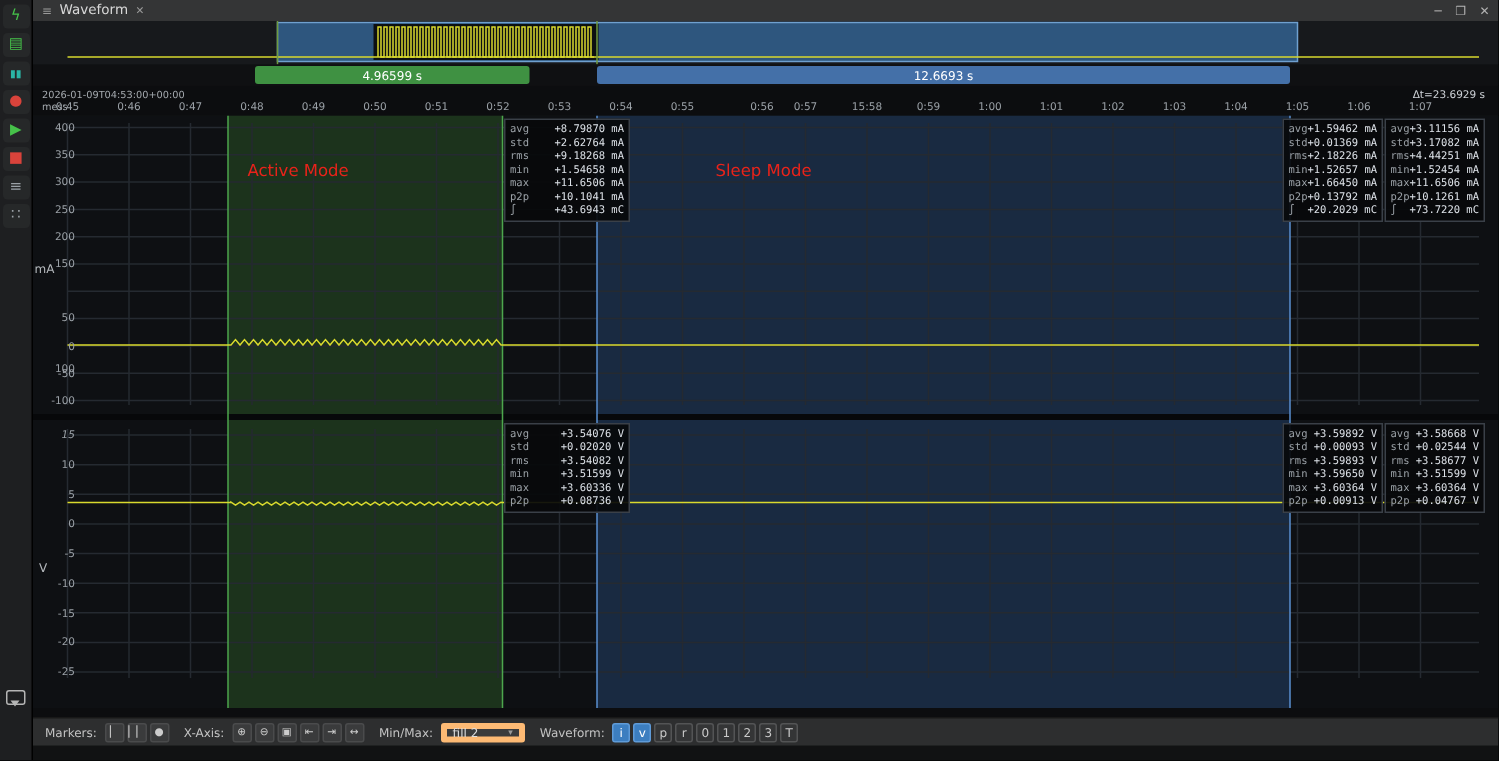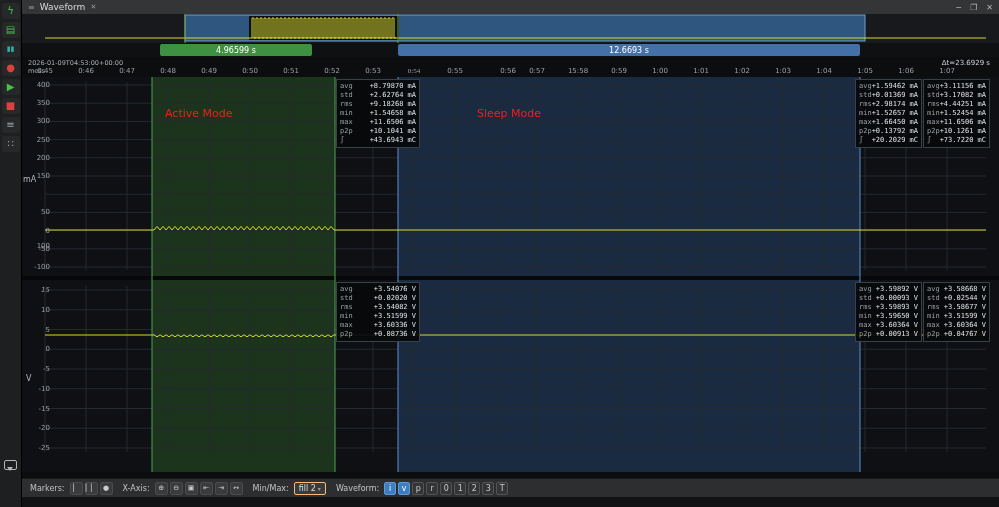--- a/index.html
+++ b/index.html
@@ -12,21 +12,21 @@
   .bubble::after{content:'';position:absolute;left:2px;bottom:-5px;border:3px solid transparent;border-top:4px solid #b5b5b5}
   
   .main{position:absolute;left:22px;top:0;width:977px;height:100%}
   .titlebar{position:absolute;top:0;left:0;width:100%;height:14px;background:#343536;display:flex;align-items:center;gap:5px;padding:0 6px;font-size:9px;color:#d8d8d8}
   .menu-glyph{color:#9a9a9a;font-size:8px}
   .tab-close{color:#9a9a9a;font-size:7px}
   .win-controls{margin-left:auto;display:flex;gap:9px;color:#b5b5b5;font-size:8px}
   .overview{position:absolute;top:14px;left:0;width:100%;height:29px;background:#17191c}
   .markerbar{position:absolute;top:43px;left:0;width:100%;height:14px;background:#0f1012}
   .marker{position:absolute;top:1px;height:12px;border-radius:2px;color:#fff;font-size:8px;display:flex;align-items:center;justify-content:center;cursor:ew-resize}
-  #marker-active{left:138px;width:152px}
+  #marker-active{left:148px;width:183px}
   #marker-sleep{left:376px;width:462px}
   .timeaxis{position:absolute;top:57px;left:0;width:100%;height:20px;background:#0c0d0f;color:#a6abb0}
   .ts{position:absolute;left:6px;top:2px;font-size:6.5px;line-height:8px}
   .ts span{display:block}
   .tick{position:absolute;top:10px;width:28px;text-align:center;font-size:7px;color:#9aa0a6}
   .dt{position:absolute;right:9px;top:2px;font-size:7px;color:#cfd3d8}
   
   .plots{position:absolute;top:77px;left:0;width:977px;height:333px;background:#0e1013}
   .plots svg{position:absolute;left:0;top:0}
   .ylab{position:absolute;left:2px;width:26px;text-align:right;font-size:7px;color:#9aa0a6;z-index:3}
@@ -47,21 +47,21 @@
   .sk{color:#9aa0a6}
   .sv{color:#dde2e8}
   .filler{position:absolute;top:472px;left:0;width:100%;height:6px;background:#0c0d0f}
   
   .toolbar{position:absolute;top:478px;left:0;width:100%;height:19px;background:#2d2e2f;border-top:1px solid #181818;display:flex;align-items:center;gap:5px;padding:0 8px;font-size:8px;color:#c3c3c3;z-index:10}
   .tlabel{margin-left:5px;white-space:nowrap}
   .tools{display:inline-flex;gap:2px;align-items:center}
   .ticon{width:13px;height:13px;display:inline-flex;align-items:center;justify-content:center;background:#3a3b3c;border:1px solid #4a4b4c;border-radius:2px;font-size:7px;color:#ccc;cursor:pointer}
   .sigbtn{width:12px;height:13px;display:inline-flex;align-items:center;justify-content:center;background:#343536;border:1px solid #535455;border-radius:2px;color:#c9c9c9;font-size:8px;cursor:pointer}
   .sigbtn.active{background:#3c7ec0;border-color:#5f9bd8;color:#fff}
-  .dropdown{display:inline-flex;align-items:center;gap:2px;background:#3a3b3c;border:1px solid #fdba74;border-radius:2px;padding:0 4px;height:13px;font-size:8px;color:#ddd;cursor:pointer}
+  .dropdown{display:inline-flex;align-items:center;gap:20px;background:#3a3b3c;border:4px solid #fdba74;border-radius:2px;padding:0 4px;height:13px;font-size:8px;color:#ddd;cursor:pointer}
   .caret{font-size:6px;color:#9a9a9a}
   .statusstrip{position:absolute;top:497px;left:0;width:100%;height:10px;background:#111213}
 </style>
 </head>
 <body>
 
 <div class="app">
   <div class="sidebar">
     <div id="sidebar-icons">
         <div class="sb-icon" style="color: rgb(70, 194, 74);">ϟ</div>
@@ -113,21 +113,21 @@
       <div id="ticks">
           <span class="tick" style="left: 9px;">0:45</span>
           <span class="tick" style="left: 50px;">0:46</span>
           <span class="tick" style="left: 91px;">0:47</span>
           <span class="tick" style="left: 132px;">0:48</span>
           <span class="tick" style="left: 173px;">0:49</span>
           <span class="tick" style="left: 214px;">0:50</span>
           <span class="tick" style="left: 255px;">0:51</span>
           <span class="tick" style="left: 296px;">0:52</span>
           <span class="tick" style="left: 337px;">0:53</span>
-          <span class="tick" style="left: 378px; font-family: Liberation Serif, serif;">0:54</span>
+          <span class="tick" style="left: 378px;">0:54</span>
           <span class="tick" style="left: 419px;">0:55</span>
           <span class="tick" style="left: 460px; margin-left: 12px;">0:56</span>
           <span class="tick" style="left: 501px;">0:57</span>
           <span class="tick" style="left: 542px;">15:58</span>
           <span class="tick" style="left: 583px;">0:59</span>
           <span class="tick" style="left: 624px;">1:00</span>
           <span class="tick" style="left: 665px;">1:01</span>
           <span class="tick" style="left: 706px;">1:02</span>
           <span class="tick" style="left: 747px;">1:03</span>
           <span class="tick" style="left: 788px;">1:04</span>
@@ -277,21 +277,21 @@
           <div class="srow">
             <span class="sk">avg</span>
             <span class="sv">+1.59462 mA</span>
           </div>
           <div class="srow">
             <span class="sk">std</span>
             <span class="sv">+0.01369 mA</span>
           </div>
           <div class="srow">
             <span class="sk">rms</span>
-            <span class="sv">+2.98174 mA</span>
+            <span class="sv">+2.18226 mA</span>
           </div>
           <div class="srow">
             <span class="sk">min</span>
             <span class="sv">+1.52657 mA</span>
           </div>
           <div class="srow">
             <span class="sk">max</span>
             <span class="sv">+1.66450 mA</span>
           </div>
           <div class="srow">

